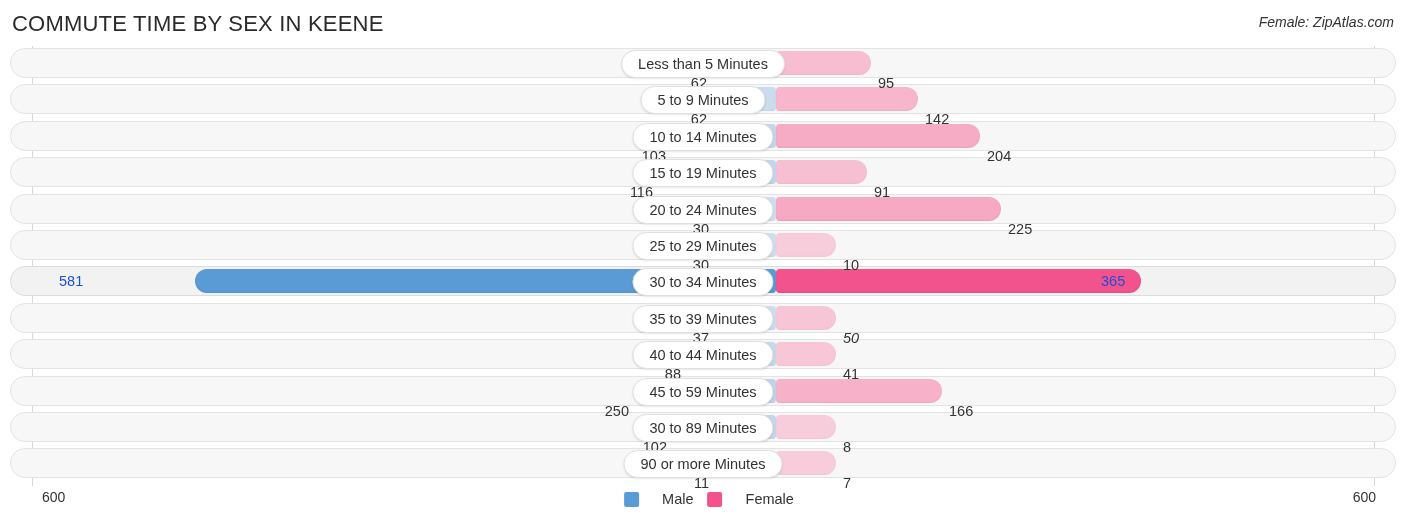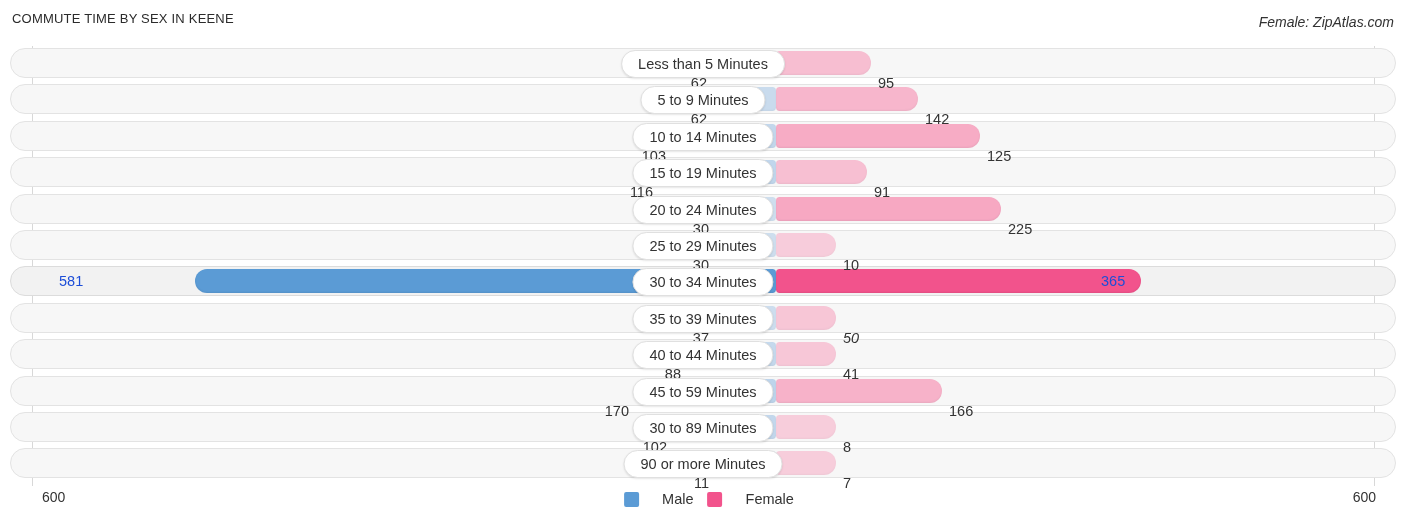--- a/index.html
+++ b/index.html
@@ -10,21 +10,21 @@
     font-family:"Liberation Sans", sans-serif;
     color:#222;
     overflow:hidden;
   }
   .chart-wrap{position:relative;width:1406px;height:523px;}
 
   
   .header{position:absolute;left:0;top:0;width:1406px;height:44px;}
   .title{
     position:absolute;left:12px;top:11px;
-    font-size:13px;letter-spacing:.2px;
+    font-size:22px;letter-spacing:.2px;
     color:#2b2b2b;font-weight:400;white-space:nowrap;
   }
   .source{
     position:absolute;right:12px;top:14px;
     font-size:14px;font-style:italic;color:#333;white-space:nowrap;
   }
 
   
   .plot{position:absolute;left:0;top:46px;width:1406px;height:440px;}
 
@@ -136,21 +136,21 @@
           <div class="bar female" style="left: 776px; width: 142px; opacity: 0.722167;"></div>
           <div class="val male" style="right: 699px;">62</div>
           <div class="val female" style="left: 925px;">142</div>
           <div class="center-label">5 to 9 Minutes</div>
         </div>
         <div class="row">
           <div class="track"></div>
           <div class="bar male" style="right: 630px; width: 103px; opacity: 0.647417;"></div>
           <div class="bar female" style="left: 776px; width: 204px; opacity: 0.841;"></div>
           <div class="val male" style="right: 740px;">103</div>
-          <div class="val female" style="left: 987px;">125</div>
+          <div class="val female" style="left: 987px;">204</div>
           <div class="center-label">10 to 14 Minutes</div>
         </div>
         <div class="row">
           <div class="track"></div>
           <div class="bar male" style="right: 630px; width: 116px; opacity: 0.672333;"></div>
           <div class="bar female" style="left: 776px; width: 91px; opacity: 0.624417;"></div>
           <div class="val male" style="right: 753px;">116</div>
           <div class="val female" style="left: 874px;">91</div>
           <div class="center-label">15 to 19 Minutes</div>
         </div>
@@ -191,21 +191,21 @@
           <div class="bar male" style="right: 630px; width: 88px; opacity: 0.618667;"></div>
           <div class="bar female" style="left: 776px; width: 60px; opacity: 0.528583;"></div>
           <div class="val male" style="right: 725px;">88</div>
           <div class="val female" style="left: 843px;">41</div>
           <div class="center-label">40 to 44 Minutes</div>
         </div>
         <div class="row">
           <div class="track"></div>
           <div class="bar male" style="right: 630px; width: 140px; opacity: 0.718333;"></div>
           <div class="bar female" style="left: 776px; width: 166px; opacity: 0.768167;"></div>
-          <div class="val male" style="right: 777px;">170</div>
+          <div class="val male" style="right: 777px;">250</div>
           <div class="val female" style="left: 949px;">166</div>
           <div class="center-label">45 to 59 Minutes</div>
         </div>
         <div class="row">
           <div class="track"></div>
           <div class="bar male" style="right: 630px; width: 102px; opacity: 0.6455;"></div>
           <div class="bar female" style="left: 776px; width: 60px; opacity: 0.465333;"></div>
           <div class="val male" style="right: 739px;">102</div>
           <div class="val female" style="left: 843px;">8</div>
           <div class="center-label">30 to 89 Minutes</div>

